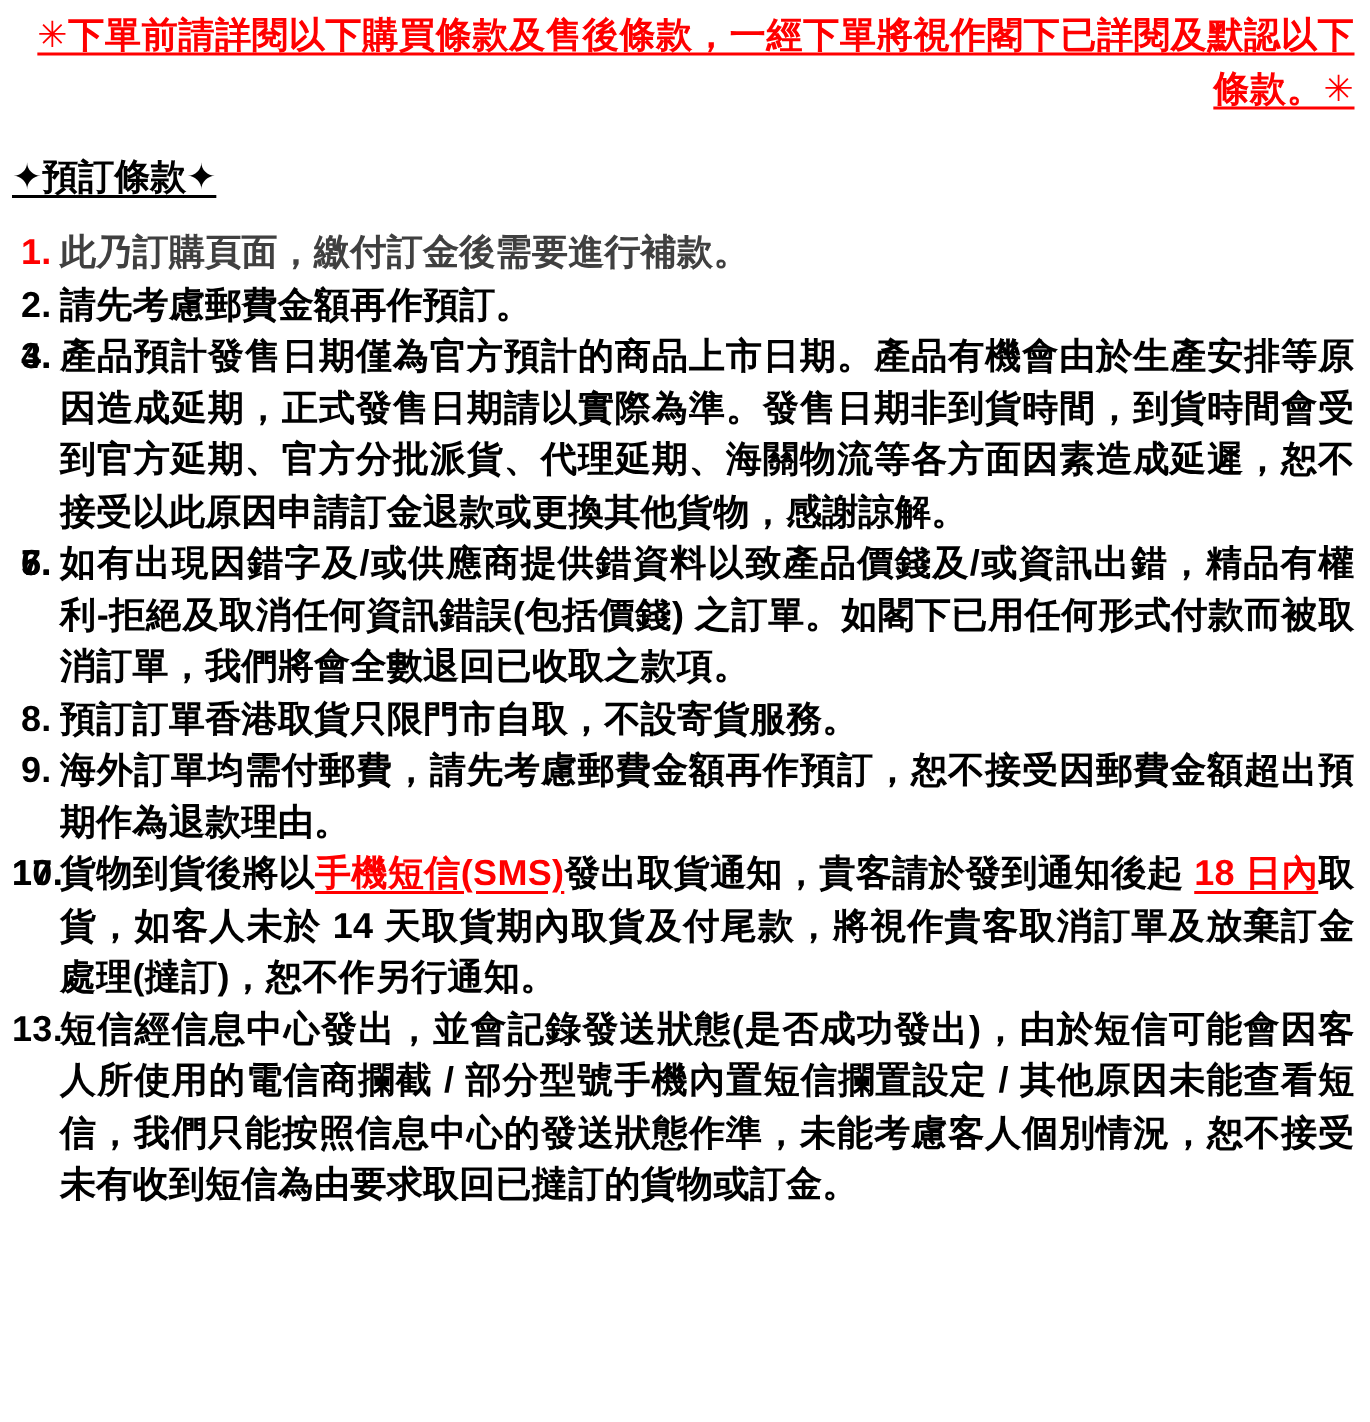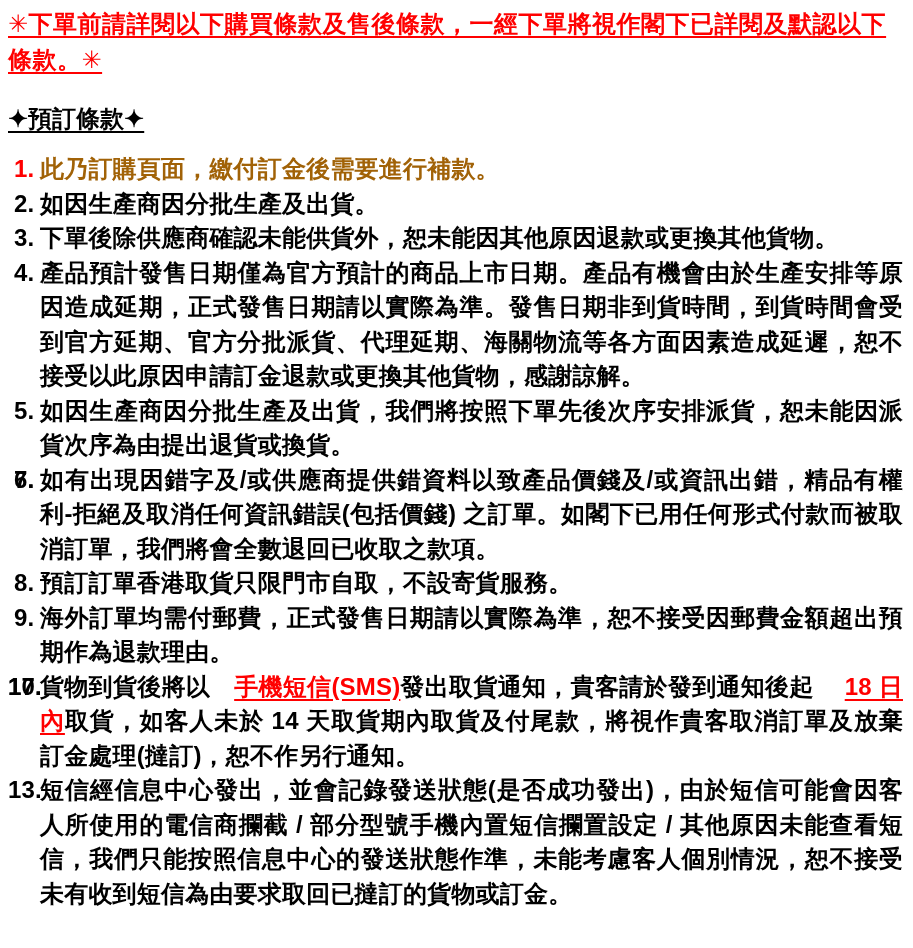--- a/index.html
+++ b/index.html
@@ -16,30 +16,30 @@
     -webkit-font-smoothing: antialiased;
   }
   .notice {
     margin: 0;
     font-size: 24px;
     line-height: 36px;
     color: #ff0000;
     text-decoration: underline;
     text-underline-offset: 4px;
     letter-spacing: 0.5px;
+    text-align: right;
   }
   .section-title {
     margin: 24px 0 0 0;
     font-size: 24px;
     line-height: 34px;
     color: #000000;
     text-decoration: underline;
     text-underline-offset: 4px;
     display: inline-block;
-    font-family: Liberation Serif, serif;
   }
   ol.terms {
     list-style: none;
     margin: 16px 0 0 0;
     padding: 0;
   }
   ol.terms li {
     position: relative;
     padding-left: 32px;
     font-size: 24px;
@@ -52,45 +52,44 @@
     left: 0;
     top: 0;
     width: 32px;
     box-sizing: border-box;
     padding-left: 6px;
     text-align: left;
     white-space: nowrap;
   }
   ol.terms li .num.wide { padding-left: 0; }
   li.tone-red, li.tone-red .num { color: #ff0000; }
-  .seg-red { color: #a16207; }
+  .seg-red { color: #404040; }
   .seg-red-underline {
     color: #ff0000;
     text-decoration: underline;
     text-underline-offset: 4px;
-    margin-left: 24px;
   }
 </style>
 </head>
 <body>
 
 <div class="page">
   <p class="notice">✳下單前請詳閱以下購買條款及售後條款，一經下單將視作閣下已詳閱及默認以下條款。✳</p>
 
   <div>
     <h2 class="section-title">✦預訂條款✦</h2>
   </div>
 
   <ol class="terms" id="terms-list">
       <li class="tone-red"><span class="num">1.</span><span class="seg-red">此乃訂購頁面，繳付訂金後需要進行補款。</span></li>
-      <li><span class="num">2.</span><span>如因生產商因分批生產及出貨。</span></li>
-      <li><span class="num">3.</span><span>下單後除供應商確認未能供貨外，恕未能因其他原因退款或更換其他貨物。</span></li>
+      <li><span class="num">2.</span><span>請先考慮郵費金額再作預訂。</span></li>
+      <li><span class="num">3.</span></li>
       <li><span class="num">4.</span><span>產品預計發售日期僅為官方預計的商品上市日期。產品有機會由於生產安排等原因造成延期，正式發售日期請以實際為準。發售日期非到貨時間，到貨時間會受到官方延期、官方分批派貨、代理延期、海關物流等各方面因素造成延遲，恕不接受以此原因申請訂金退款或更換其他貨物，感謝諒解。</span></li>
-      <li><span class="num">5.</span><span>如因生產商因分批生產及出貨，我們將按照下單先後次序安排派貨，恕未能因派貨次序為由提出退貨或換貨。</span></li>
+      <li><span class="num">5.</span></li>
       <li><span class="num">6.</span></li>
       <li><span class="num">7.</span><span>如有出現因錯字及/或供應商提供錯資料以致產品價錢及/或資訊出錯，精品有權利-拒絕及取消任何資訊錯誤(包括價錢) 之訂單。如閣下已用任何形式付款而被取消訂單，我們將會全數退回已收取之款項。</span></li>
       <li><span class="num">8.</span><span>預訂訂單香港取貨只限門市自取，不設寄貨服務。</span></li>
-      <li><span class="num">9.</span><span>海外訂單均需付郵費，正式發售日期請以實際為準，恕不接受因郵費金額超出預期作為退款理由。</span></li>
+      <li><span class="num">9.</span><span>海外訂單均需付郵費，請先考慮郵費金額再作預訂，恕不接受因郵費金額超出預期作為退款理由。</span></li>
       <li><span class="num wide">10.</span></li>
       <li><span class="num wide">17.</span><span>貨物到貨後將以</span><span class="seg-red-underline">手機短信(SMS)</span><span>發出取貨通知，貴客請於發到通知後起 </span><span class="seg-red-underline">18 日內</span><span>取貨，如客人未於 14 天取貨期內取貨及付尾款，將視作貴客取消訂單及放棄訂金處理(撻訂)，恕不作另行通知。</span></li>
       <li><span class="num wide">13.</span><span>短信經信息中心發出，並會記錄發送狀態(是否成功發出)，由於短信可能會因客人所使用的電信商攔截 / 部分型號手機內置短信攔置設定 / 其他原因未能查看短信，我們只能按照信息中心的發送狀態作準，未能考慮客人個別情況，恕不接受未有收到短信為由要求取回已撻訂的貨物或訂金。</span></li>
     </ol>
 </div>
 
 </body></html>

